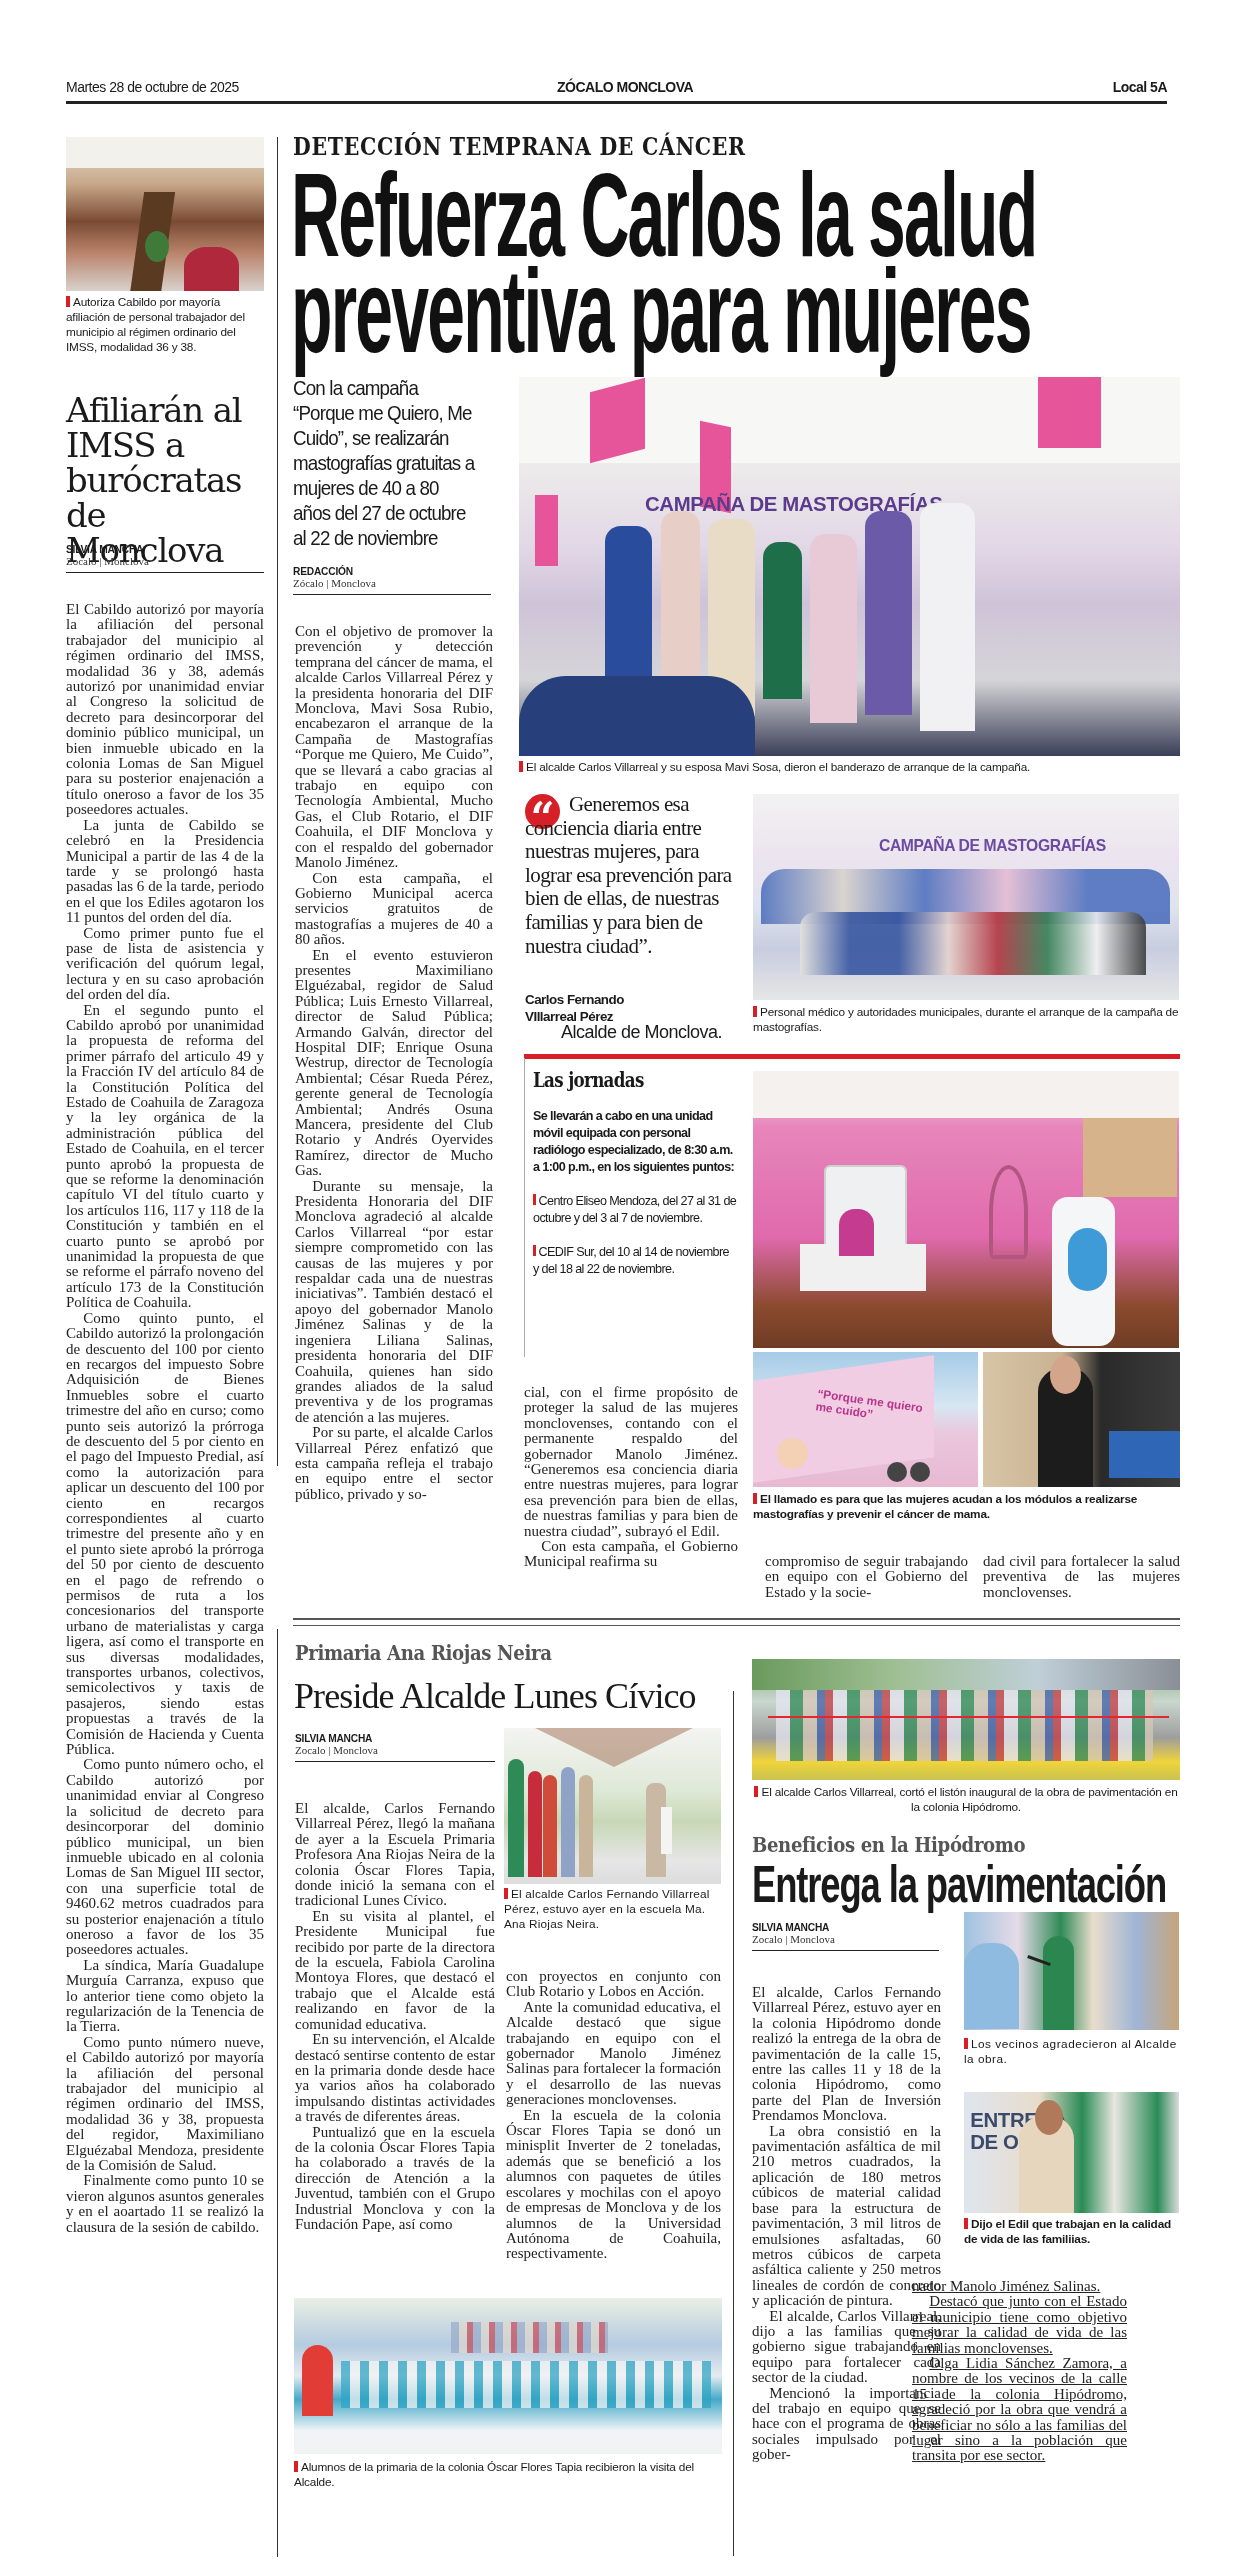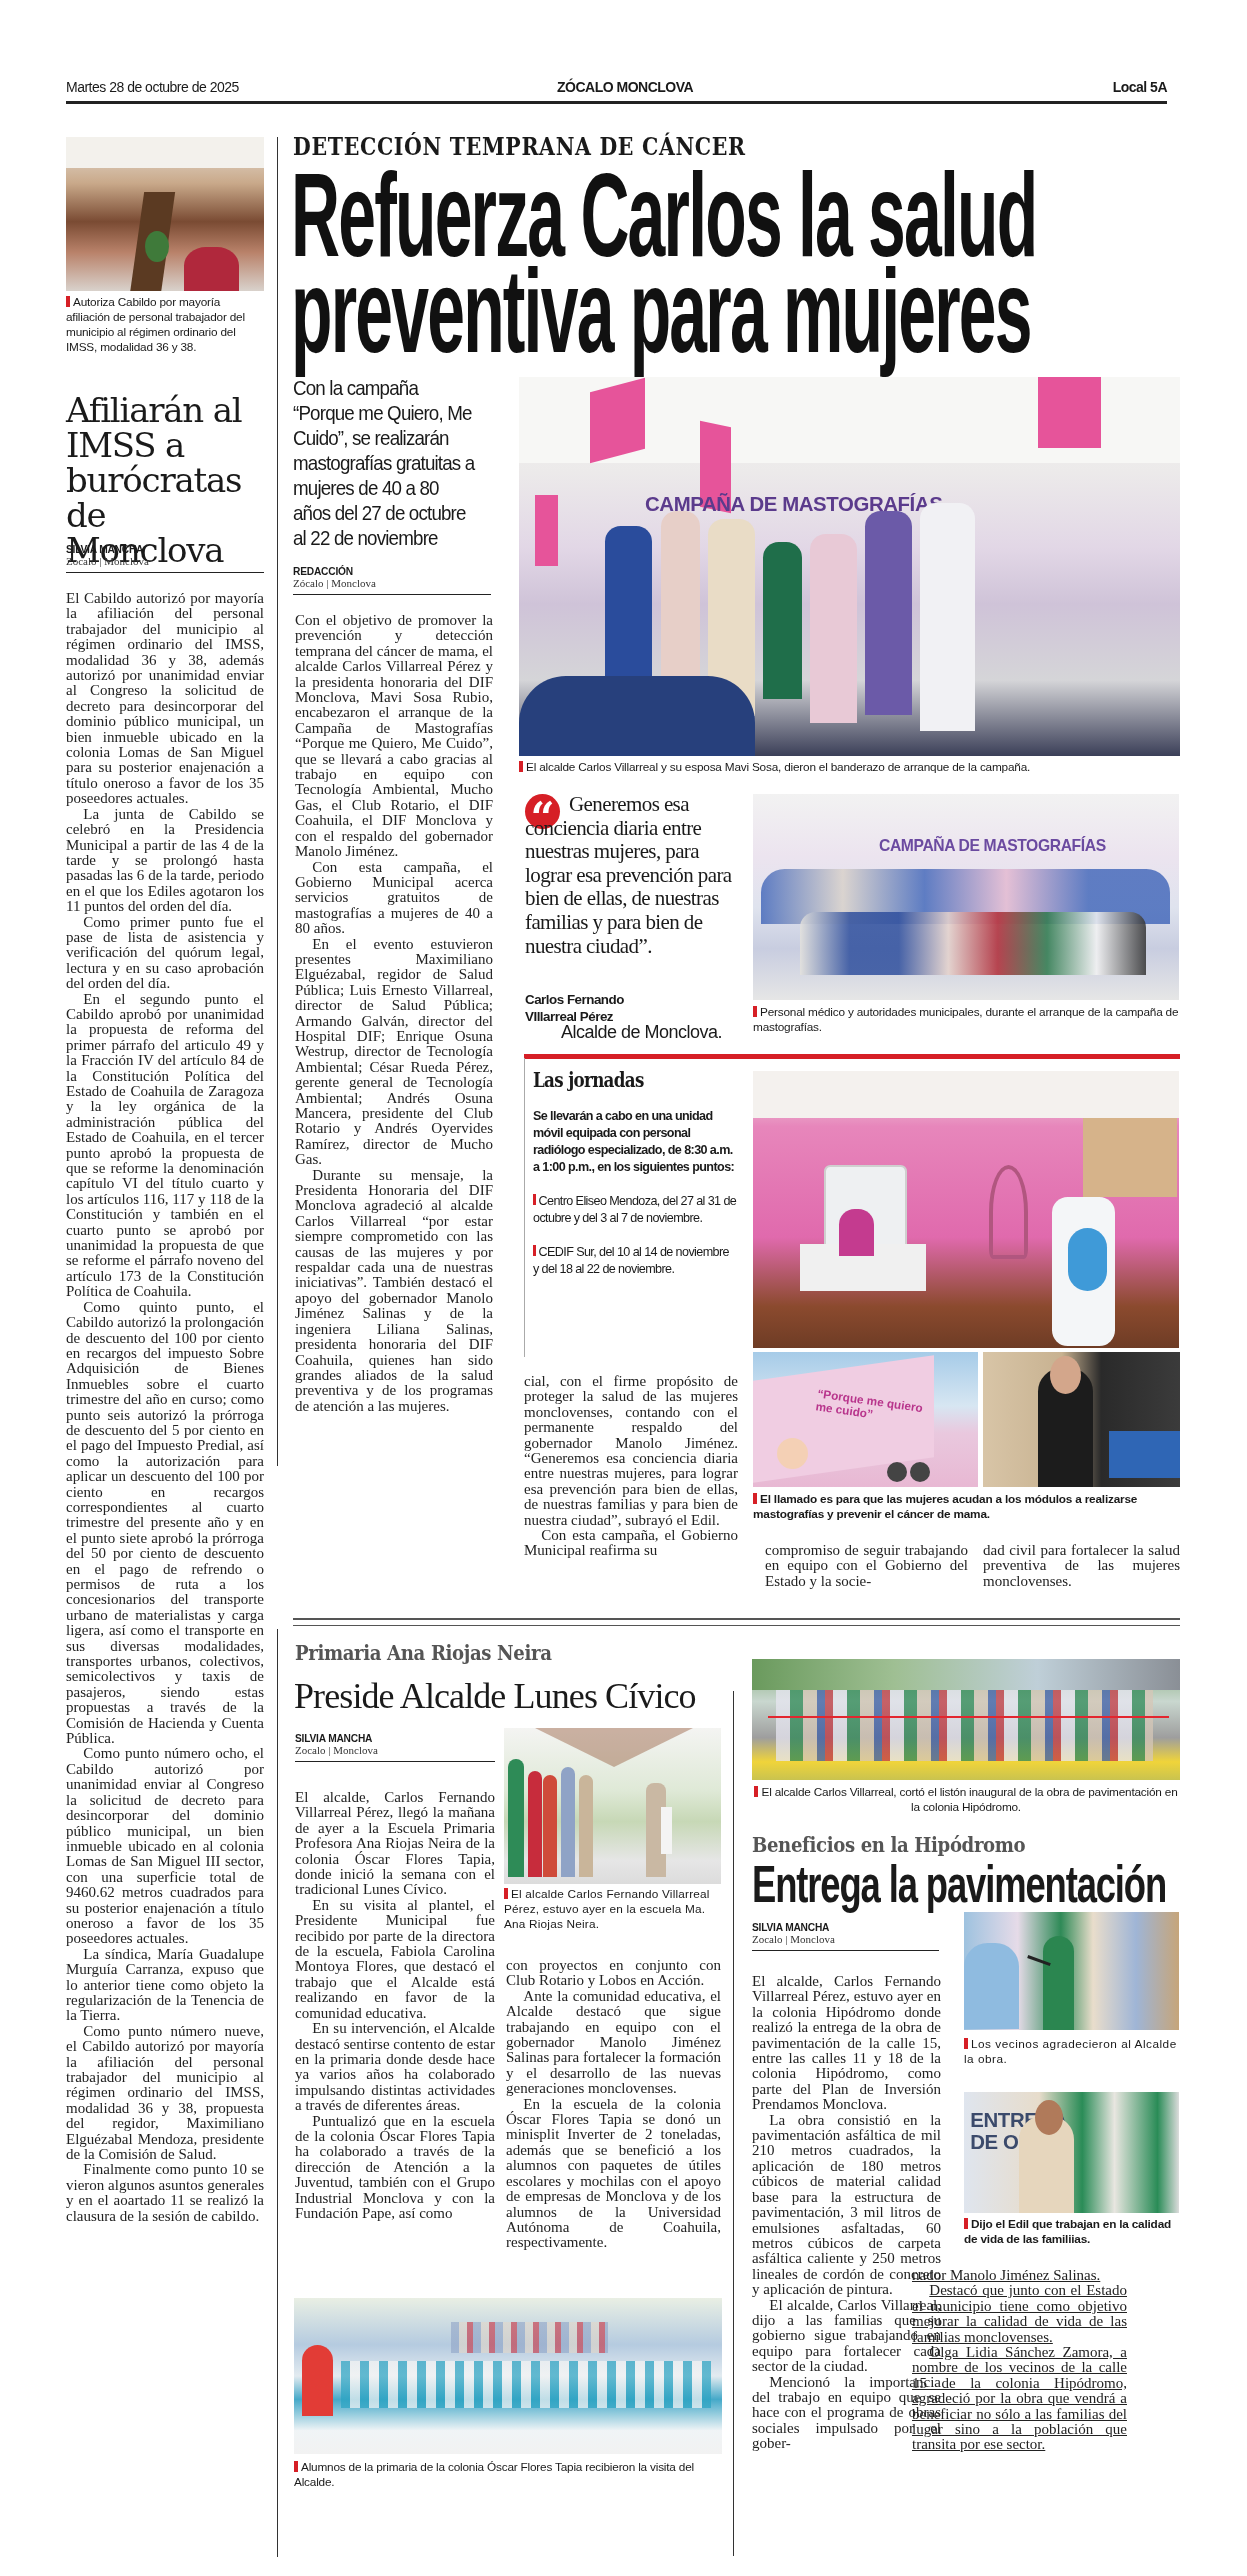--- a/index.html
+++ b/index.html
@@ -2,21 +2,21 @@
 <html style="font-size:12.6px"><head>
 <meta charset="utf-8">
 <style>
   html, body { margin: 0; padding: 0; background: #ffffff; }
   body { width: 1248px; height: 2576px; position: relative; overflow: hidden; color: #1a1a1a; font-family: "Liberation Serif", serif; }
   .abs { position: absolute; }
   .serif { font-family: "DejaVu Serif", "Liberation Serif", serif; margin-top: 20px; }
   .sans { font-family: "Liberation Sans", sans-serif; }
   .body-text { font-family: "Liberation Serif", serif; font-size: 15px; line-height: 15.4px; text-align: justify; hyphens: auto; color: #222; }
   .body-text p { margin: 0; text-indent: 17.3px; }
-  .body-text p:first-child { text-indent: 0; }
+  .body-text p:first-child { text-indent: 0; margin-top: 11px; }
   .caption { font-family: "Liberation Sans", sans-serif; font-size: 11.8px; line-height: 15px; color: #1a1a1a; letter-spacing: -0.2px; }
   .caption .mark { display: inline-block; width: 3.9px; height: 11px; background: #d61f26; margin-right: 3.1px; vertical-align: -0.8px; }
   .byline-name { font-family: "Liberation Sans", sans-serif; font-weight: bold; font-size: 10.2px; letter-spacing: -0.2px; }
   .byline-place { font-family: "Liberation Serif", serif; font-size: 11px; color: #333; }
   .rule { background: #222; height: 0.8px; }
   .photo { overflow: hidden; }
   
   .masthead { left: 66px; top: 79px; width: 1101px; height: 19px; font-family: "Liberation Sans Narrow", "Liberation Sans", sans-serif; font-size: 14px; }
   .masthead-rule { left: 66px; top: 101px; width: 1101px; height: 3.1px; background: #222; }
   .vline { width: 0.8px; background: #333; }
@@ -74,20 +74,21 @@
   <div class="byline-name">REDACCIÓN</div>
   <div class="byline-place">Zócalo | Monclova</div>
   <div class="rule" style="margin-top:4.7px;width:198px;"></div>
 </div>
 
 <div class="abs body-text" style="left:295px;top:613px;width:198px;">
   <p>Con el objetivo de promover la prevención y detección temprana del cáncer de mama, el alcalde Carlos Villarreal Pérez y la presidenta honoraria del DIF Monclova, Mavi Sosa Rubio, encabezaron el arranque de la Campaña de Mastografías “Porque me Quiero, Me Cuido”, que se llevará a cabo gracias al trabajo en equipo con Tecnología Ambiental, Mucho Gas, el Club Rotario, el DIF Coahuila, el DIF Monclova y con el respaldo del gobernador Manolo Jiménez.</p>
   <p>Con esta campaña, el Gobierno Municipal acerca servicios gratuitos de mastografías a mujeres de 40 a 80 años.</p>
   <p>En el evento estuvieron presentes Maximiliano Elguézabal, regidor de Salud Pública; Luis Ernesto Villarreal, director de Salud Pública; Armando Galván, director del Hospital DIF; Enrique Osuna Westrup, director de Tecnología Ambiental; César Rueda Pérez, gerente general de Tecnología Ambiental; Andrés Osuna Mancera, presidente del Club Rotario y Andrés Oyervides Ramírez, director de Mucho Gas.</p>
   <p>Durante su mensaje, la Presidenta Honoraria del DIF Monclova agradeció al alcalde Carlos Villarreal “por estar siempre comprometido con las causas de las mujeres y por respaldar cada una de nuestras iniciativas”. También destacó el apoyo del gobernador Manolo Jiménez Salinas y de la ingeniera Liliana Salinas, presidenta honoraria del DIF Coahuila, quienes han sido grandes aliados de la salud preventiva y de los programas de atención a las mujeres.</p>
+  <p>Por su parte, el alcalde Carlos Villarreal Pérez enfatizó que esta campaña refleja el trabajo en equipo entre el sector público, privado y so-</p>
 </div>
 
 <div class="abs photo" style="left:519px;top:377px;width:661px;height:379px;background:linear-gradient(180deg,#f4f3f1 0%,#eceaea 25%,#e2d7e6 45%,#cfc3d8 60%,#d5d5d8 80%,#3b3f58 100%);">
   <div class="abs" style="left:0;top:0;width:661px;height:86px;background:#f7f7f5;"></div>
   <div class="abs" style="left:71px;top:7.9px;width:55px;height:71px;background:#e6549a;transform:skewY(-15deg);"></div>
   <div class="abs" style="left:181px;top:47px;width:31px;height:86px;background:#e6549a;transform:skewY(12deg);"></div>
   <div class="abs" style="left:519px;top:0;width:63px;height:71px;background:#e6549a;"></div>
   <div class="abs" style="left:15.7px;top:118px;width:23.6px;height:71px;background:#e6549a;"></div>
   <div class="abs sans" style="left:126px;top:116px;font-weight:bold;font-size:20.4px;color:#5b3b8c;letter-spacing:-0.4px;">CAMPAÑA DE MASTOGRAFÍAS</div>
   <div class="abs" style="left:86px;top:149px;width:47px;height:181px;background:#2a4c9c;border-radius:15.7px 15.7px 0 0;"></div>

